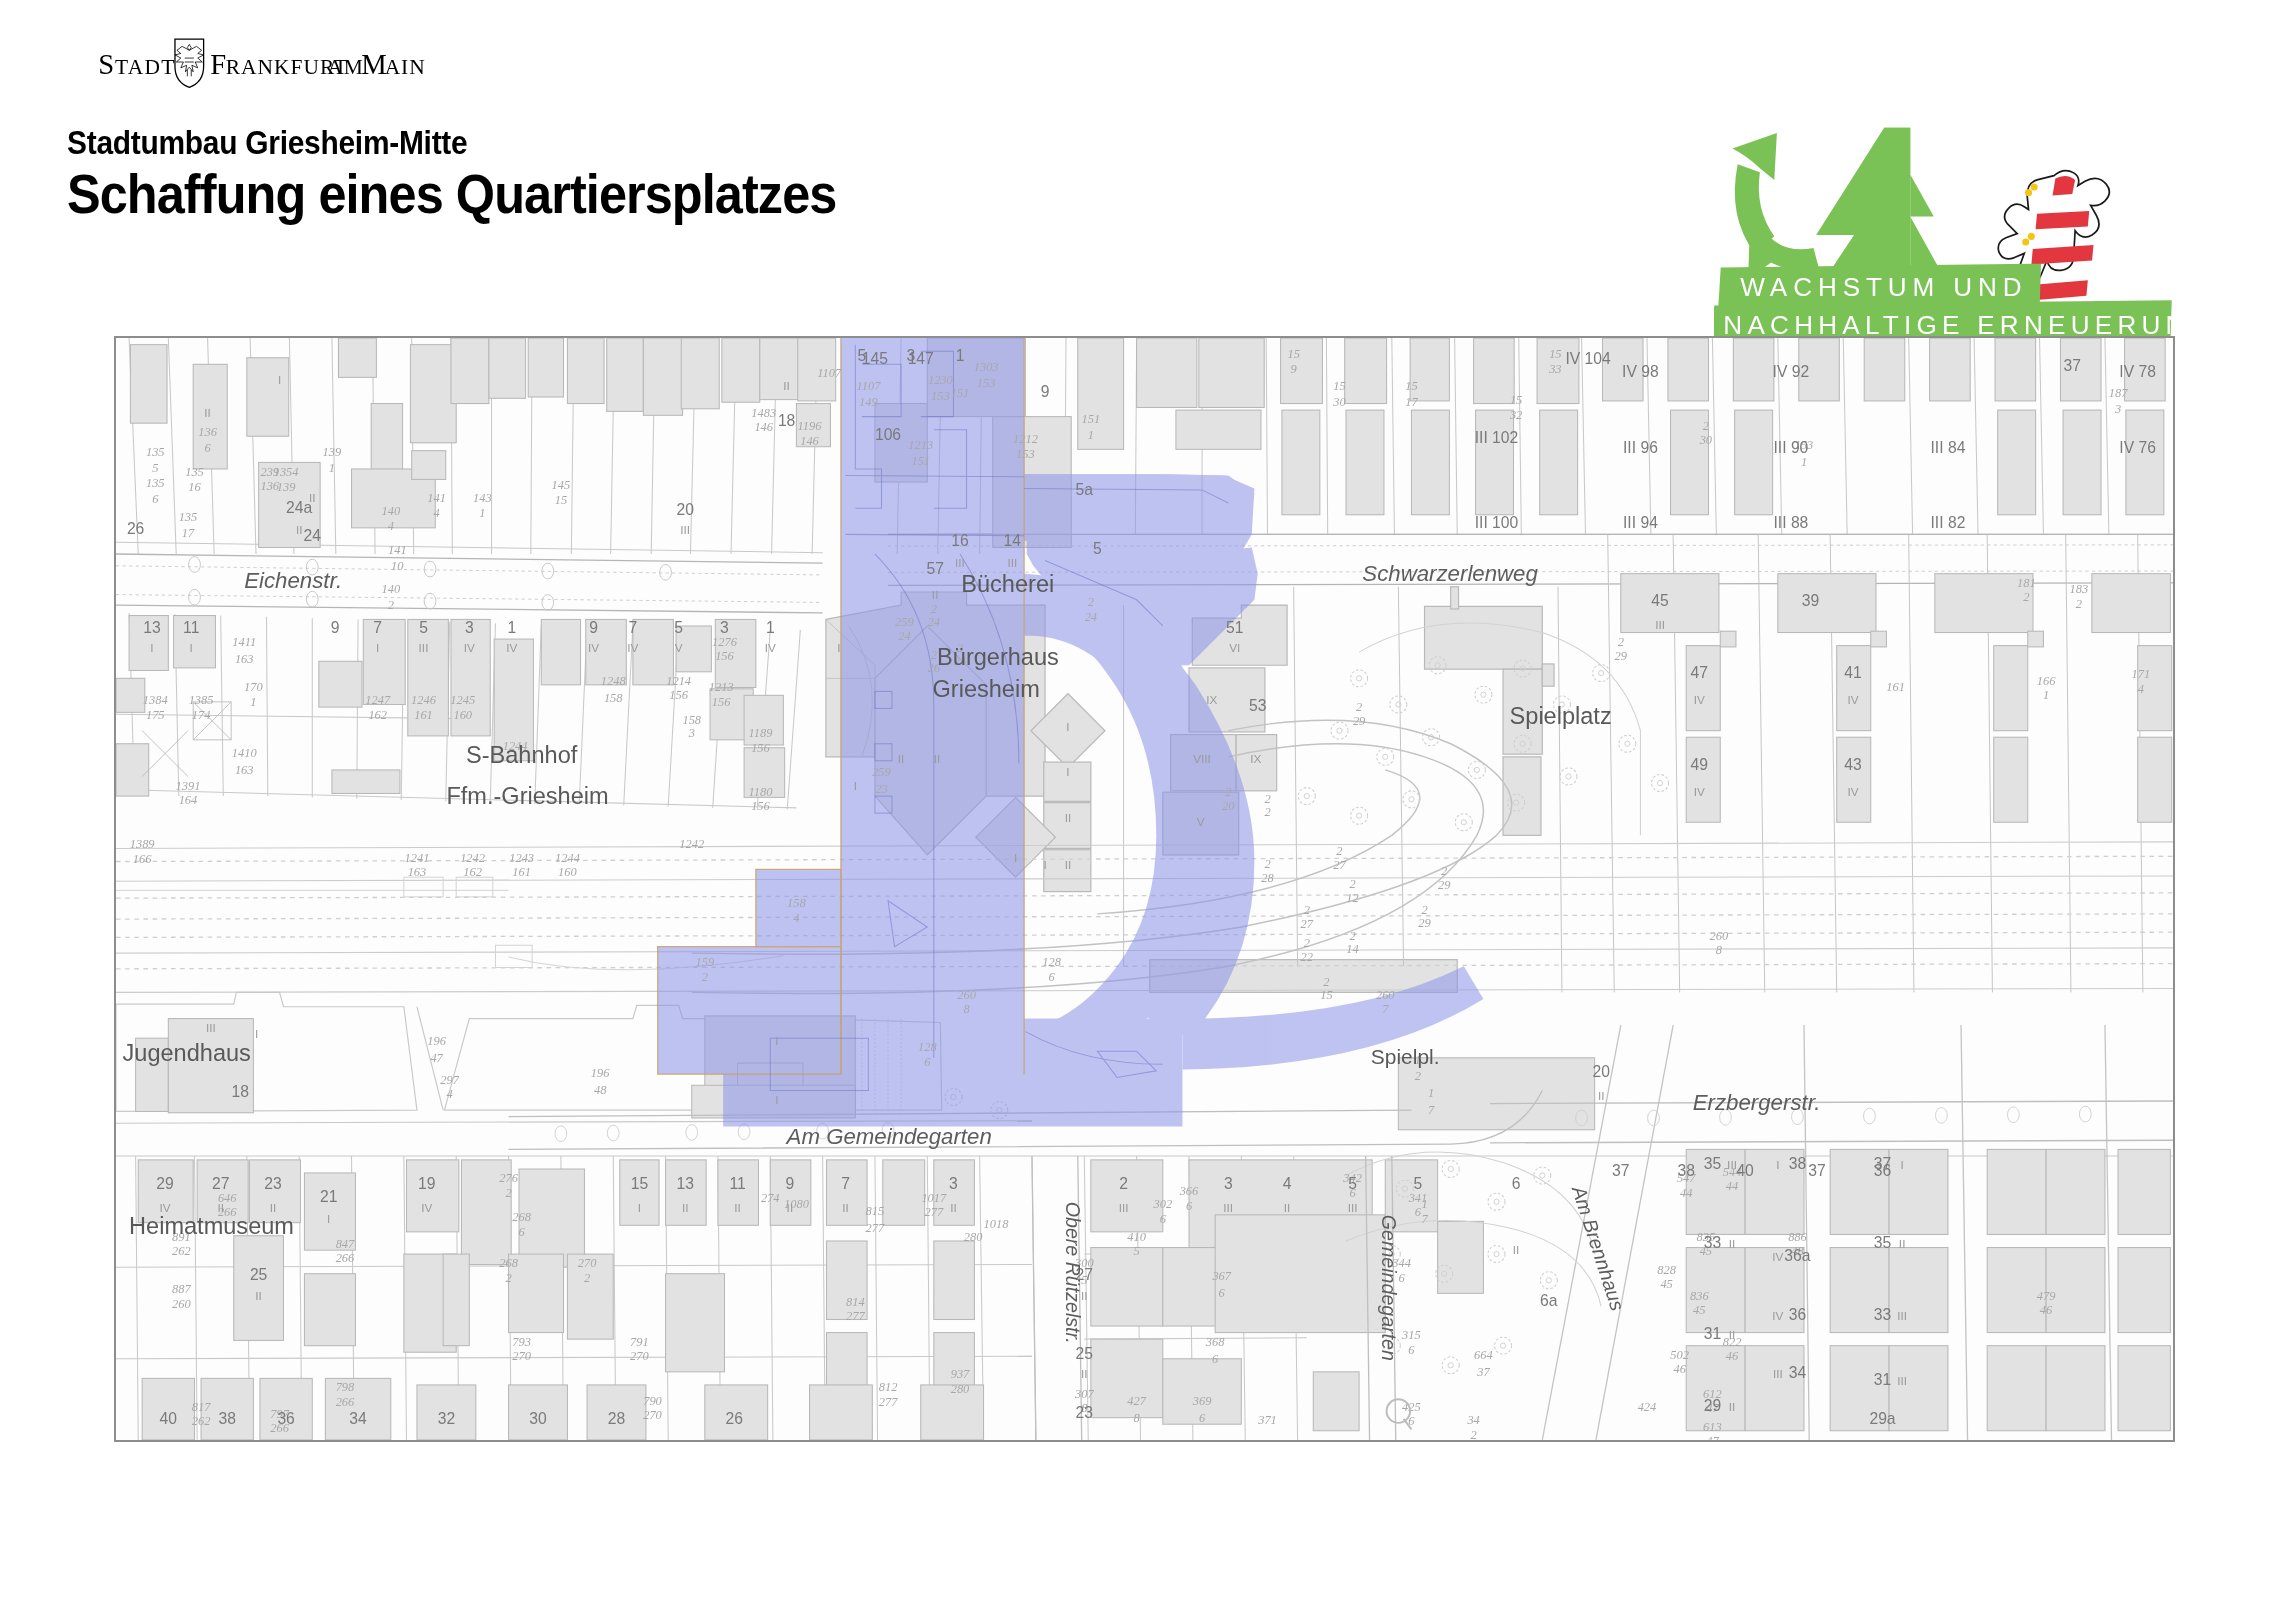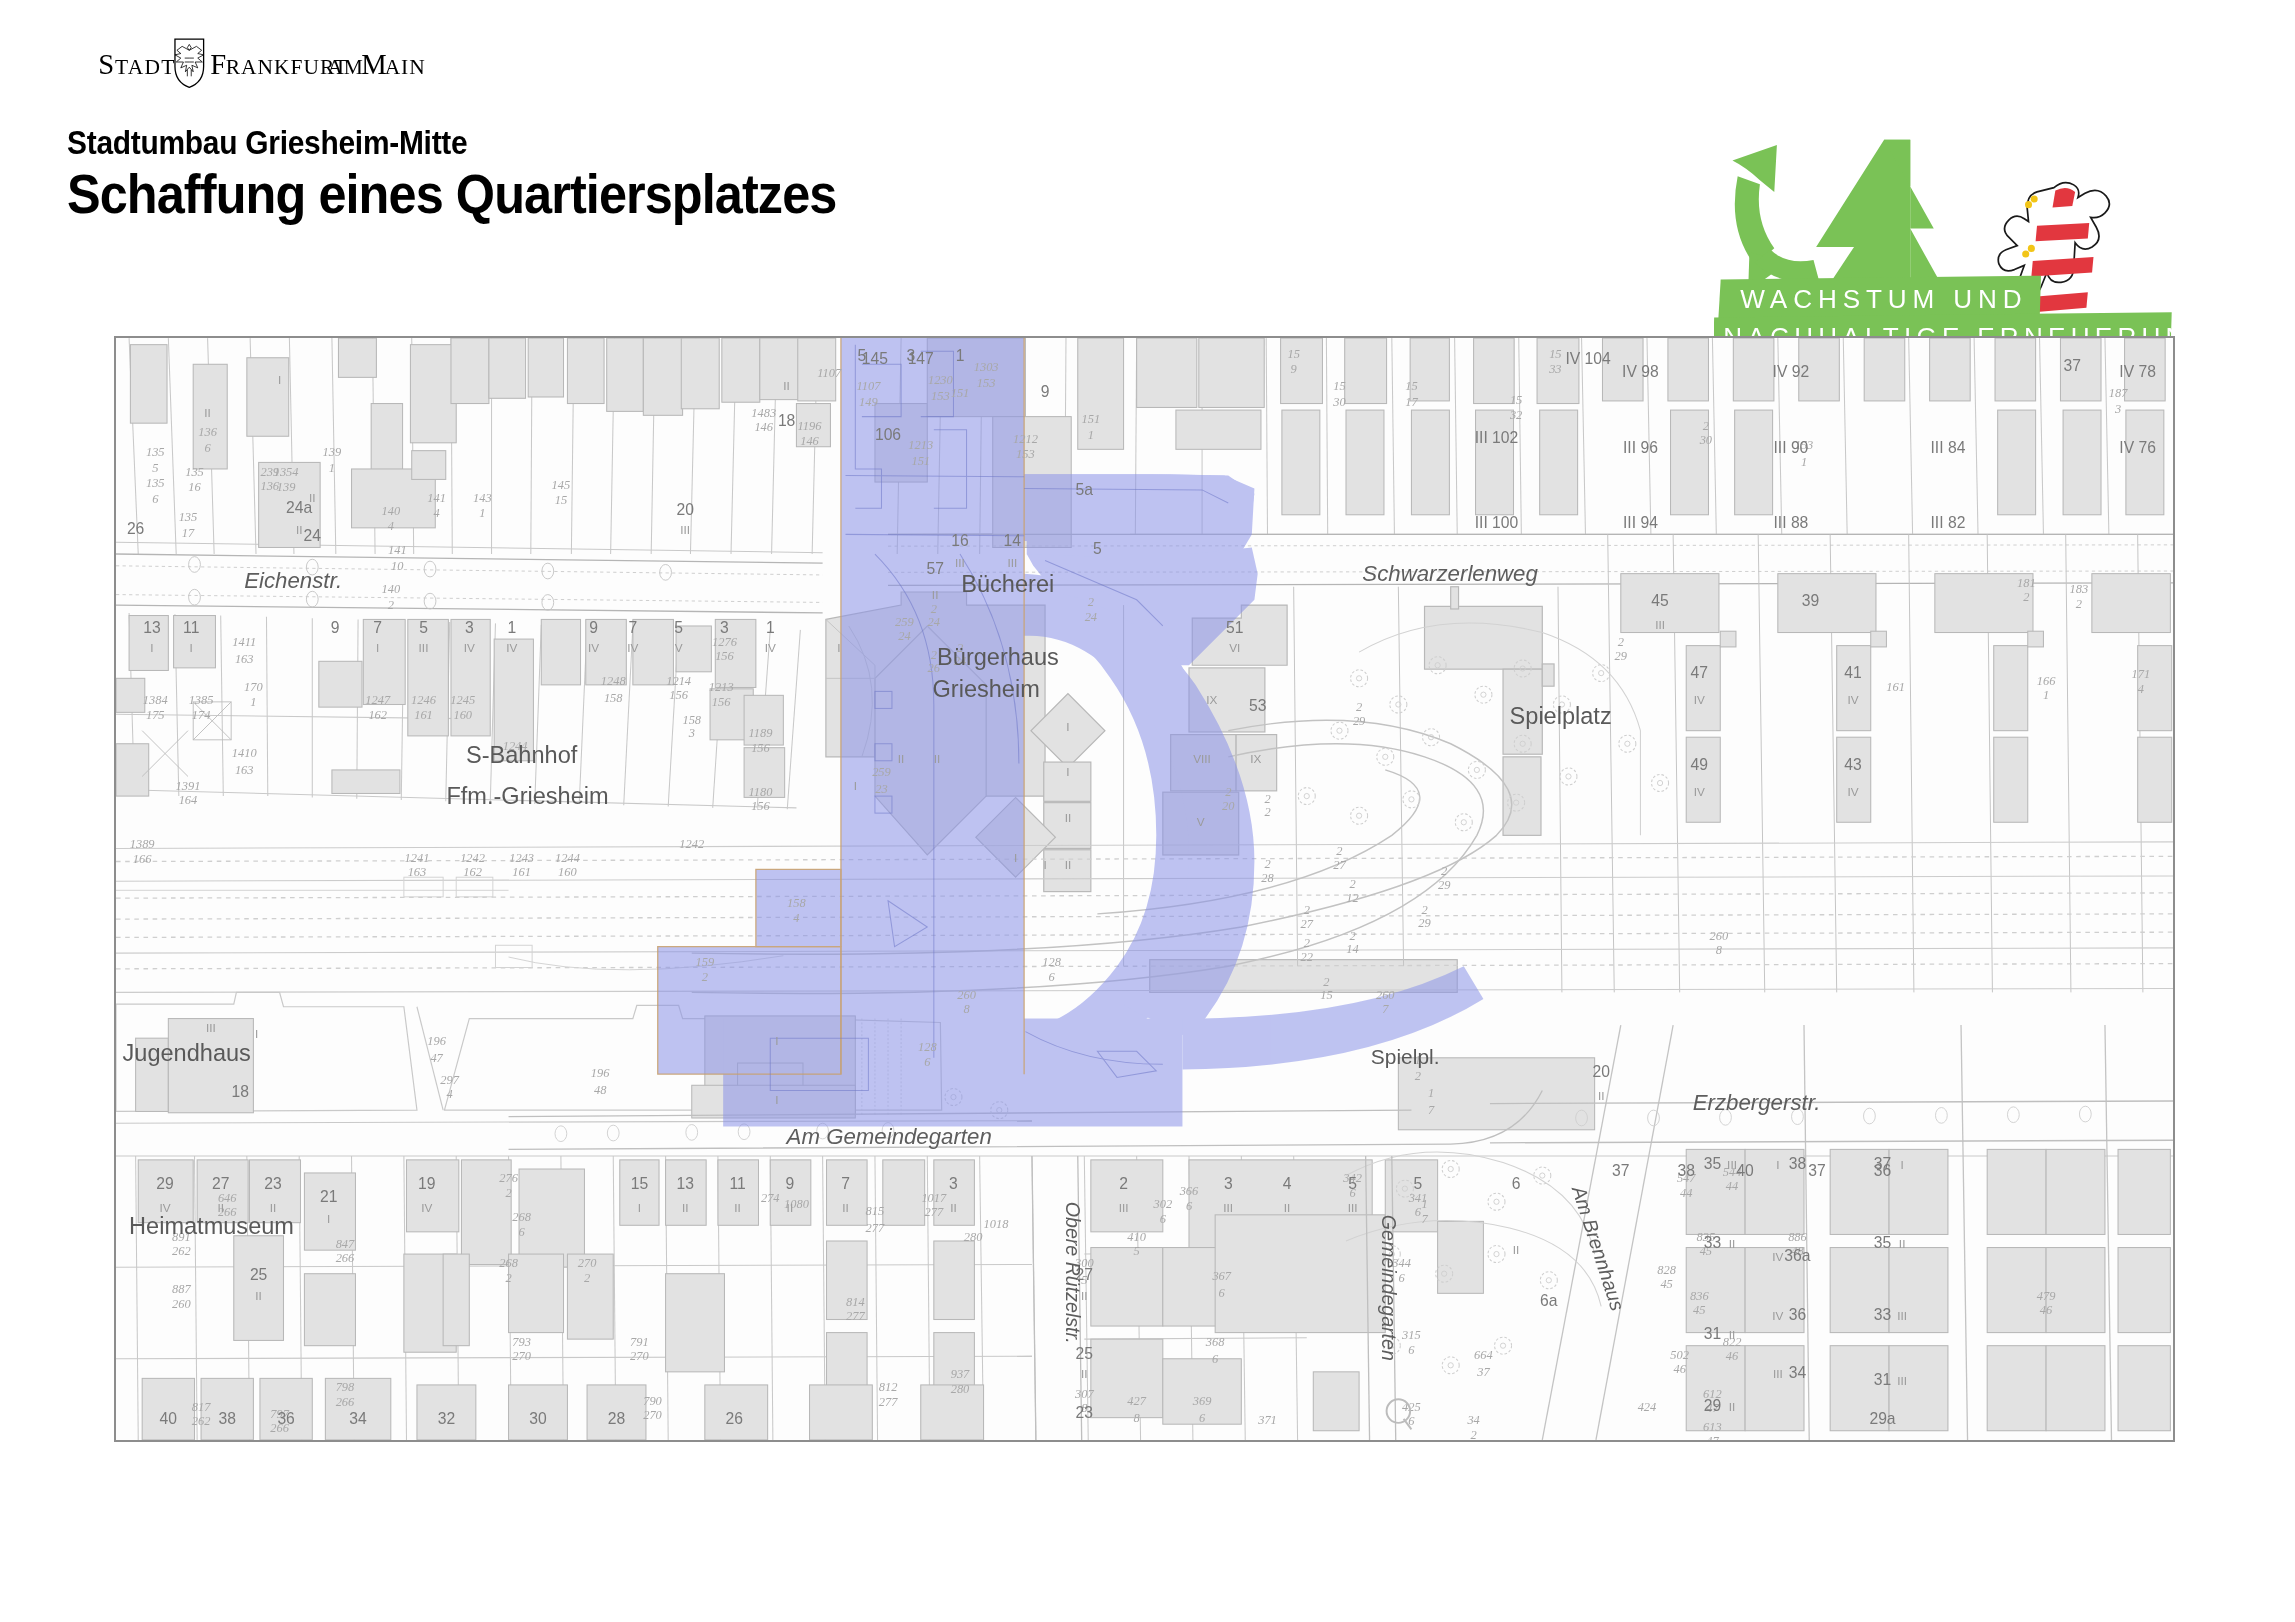--- a/index.html
+++ b/index.html
@@ -29,21 +29,21 @@
   #main-title {
     position:absolute; left:67px; top:161px;
     font-size:56px; font-weight:bold; color:#000;
     letter-spacing:-1px;
     transform:scaleX(0.9); transform-origin:left center;
     white-space:nowrap;
   }
 
   
   #hessen-program-logo {
-    position:absolute; left:1714px; top:124px; width:484px; height:268px;
+    position:absolute; left:1714px; top:112px; width:484px; height:268px;
   }
 
   
   #map-frame {
     position:absolute; left:114px; top:336px;
     width:2061px; height:1106px;
     border:2px solid #8d8d8d;
     background:#fdfdfd;
     overflow:hidden;
   }

